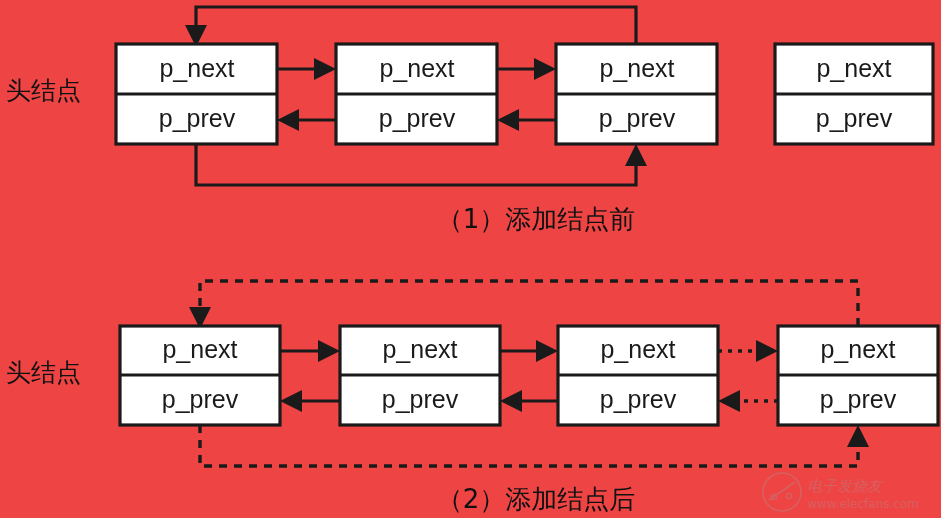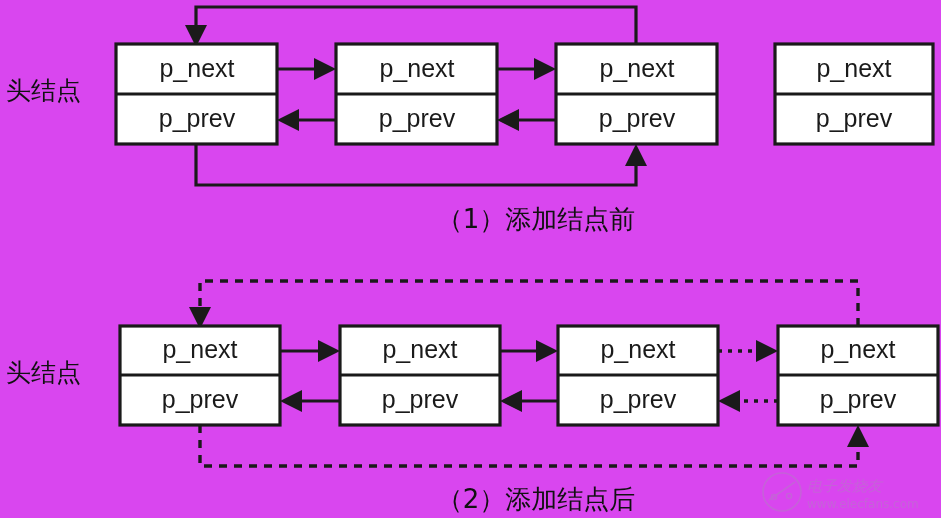--- a/index.html
+++ b/index.html
@@ -7,21 +7,21 @@
     padding: 0;
     background: #ffffff;
   }
   body {
     font-family: "Liberation Sans", "DejaVu Sans", sans-serif;
   }
   #canvas {
     position: relative;
     width: 941px;
     height: 518px;
-    background: #d946ef;
+    background: #ef4444;
     overflow: hidden;
   }
   svg.diagram-layer {
     position: absolute;
     left: 0;
     top: 0;
     width: 941px;
     height: 518px;
   }
   .node-box-rect {

